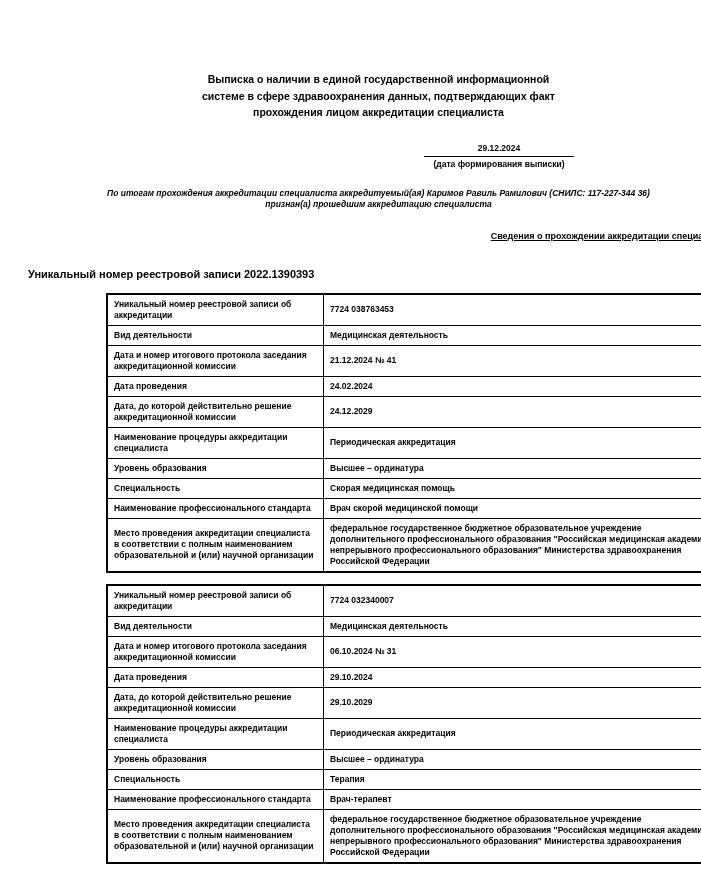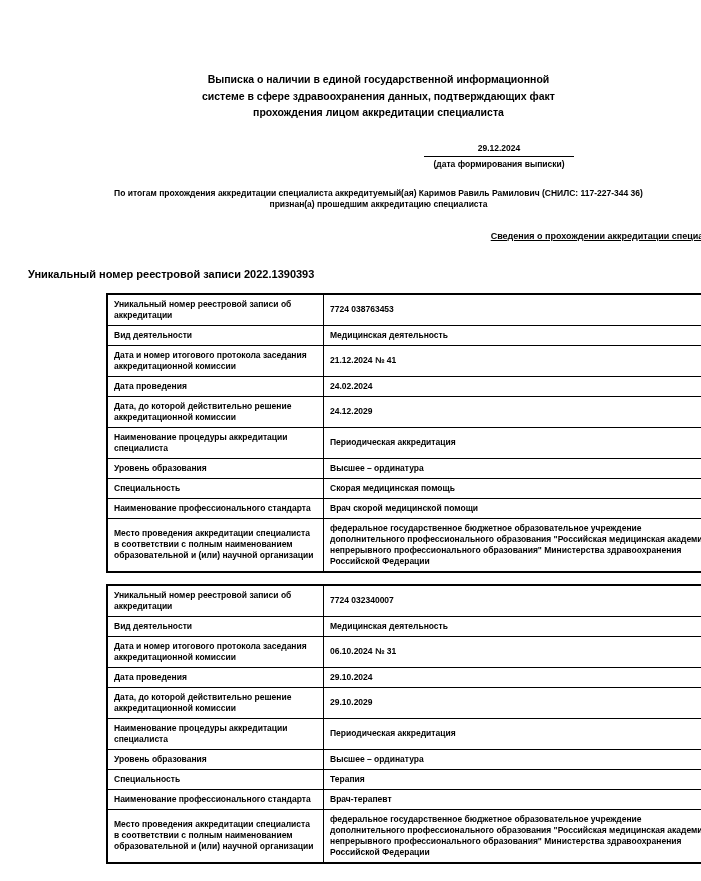--- a/index.html
+++ b/index.html
@@ -36,20 +36,21 @@
   .date-caption {
     display: block;
     padding-top: 2px;
   }
   .intro {
     width: 548px;
     margin: 18px auto 0 auto;
     text-align: center;
     font-size: 8.5px;
     line-height: 11.5px;
+    font-style: italic;
   }
   .section-heading {
     margin-top: 20px;
     text-align: right;
     font-size: 9px;
     text-decoration: underline;
   }
   .registry-heading {
     margin-top: 27px;
     text-align: left;

